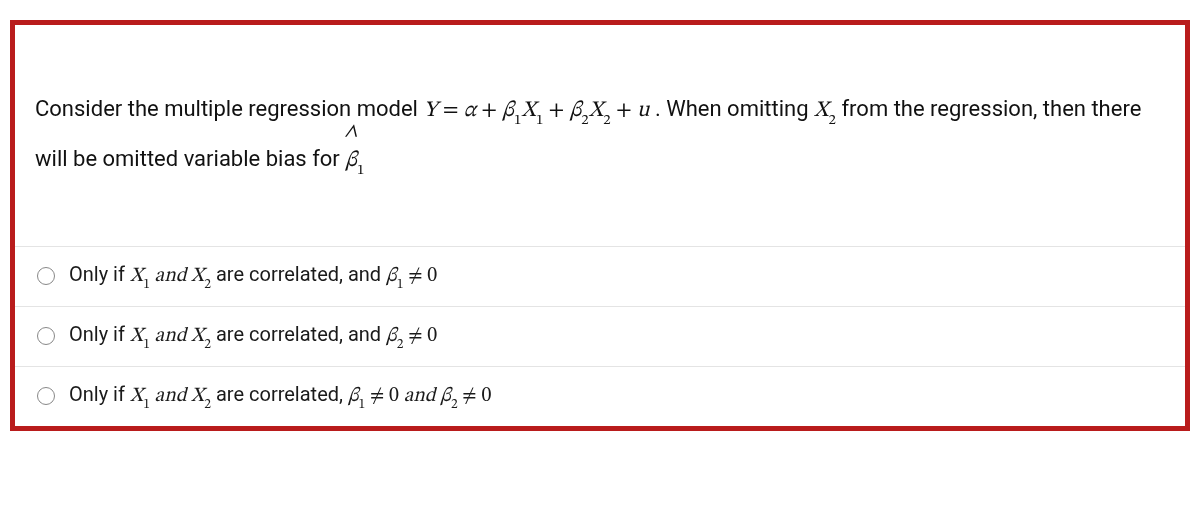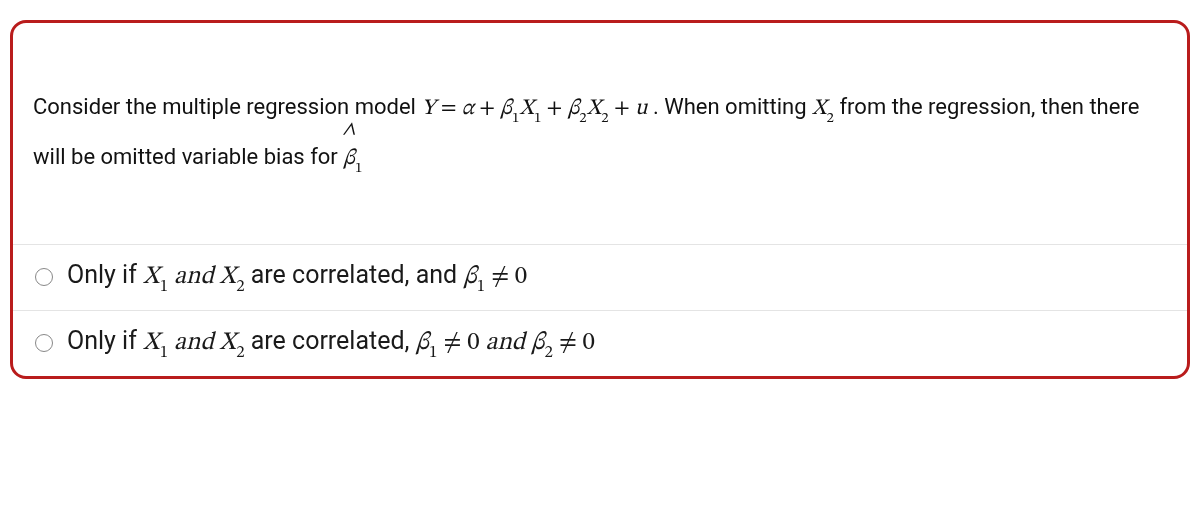--- a/index.html
+++ b/index.html
@@ -4,39 +4,39 @@
   <style>
     * { box-sizing: border-box; margin: 0; padding: 0; }
     body {
       font-family: -apple-system, BlinkMacSystemFont, "Segoe UI", Roboto, Arial, sans-serif;
       background: #fff;
       width: 1200px;
       height: 519px;
       padding: 0;
     }
     .card {
-      border: 3px solid #b91c1c;
-      border-radius: 16px;
+      border: 5px solid #b91c1c;
+      border-radius: 0;
       margin: 20px 10px;
       padding: 0;
     }
     .question-area {
       padding: 60px 20px 60px 20px;
       font-size: 22px;
       line-height: 2.2;
       color: #111;
       font-family: -apple-system, BlinkMacSystemFont, "Segoe UI", Roboto, Arial, sans-serif;
     }
     .answers { }
     .answer-row {
       border-top: 1px solid #e4e4e4;
       padding: 15px 22px;
       display: flex;
       align-items: center;
-      font-size: 25px;
+      font-size: 20px;
       color: #1a1a1a;
     }
     .radio {
       width: 18px;
       height: 18px;
       border: 1.5px solid #888;
       border-radius: 50%;
       margin-right: 14px;
       flex-shrink: 0;
     }
@@ -56,20 +56,24 @@
     <span>Consider the multiple regression model </span><span class="math-i">Y</span><span class="math-up"> = </span><span class="math-i">α</span><span class="math-up"> + </span><span class="math-i">β</span><sub class="math-up">1</sub><span class="math-i">X</span><sub class="math-up">1</sub><span class="math-up"> + </span><span class="math-i">β</span><sub class="math-up">2</sub><span class="math-i">X</span><sub class="math-up">2</sub><span class="math-up"> + </span><span class="math-i">u</span><span> . </span><span>When omitting </span><span class="math-i">X</span><sub class="math-up">2</sub><span> from the regression, then there will be omitted variable bias for </span><span class="hat-wrap math-i"><span class="hat-mark math-up">∧</span><span>β</span></span><sub class="math-up">1</sub>
   </div>
 
   <div class="answers">
 
     <div class="answer-row">
       <span class="radio"></span>
       <span class="answer-text"><span>Only if </span><span class="math-i">X</span><sub class="math-up">1</sub><span class="math-i"> and </span><span class="math-i">X</span><sub class="math-up">2</sub><span> are correlated, and </span><span class="math-i">β</span><sub class="math-up">1</sub><span class="math-up"> ≠ 0</span></span>
     </div>
 
+    <div class="answer-row">
+      <span class="radio"></span>
+      <span class="answer-text"><span>Only if </span><span class="math-i">X</span><sub class="math-up">1</sub><span class="math-i"> and </span><span class="math-i">X</span><sub class="math-up">2</sub><span> are correlated, and </span><span class="math-i">β</span><sub class="math-up">2</sub><span class="math-up"> ≠ 0</span></span>
+    </div>
 
     <div class="answer-row">
       <span class="radio"></span>
       <span class="answer-text"><span>Only if </span><span class="math-i">X</span><sub class="math-up">1</sub><span class="math-i"> and </span><span class="math-i">X</span><sub class="math-up">2</sub><span> are correlated, </span><span class="math-i">β</span><sub class="math-up">1</sub><span class="math-up"> ≠ 0</span><span class="math-i"> and </span><span class="math-i">β</span><sub class="math-up">2</sub><span class="math-up"> ≠ 0</span></span>
     </div>
 
 
   </div>
 </div>
 

